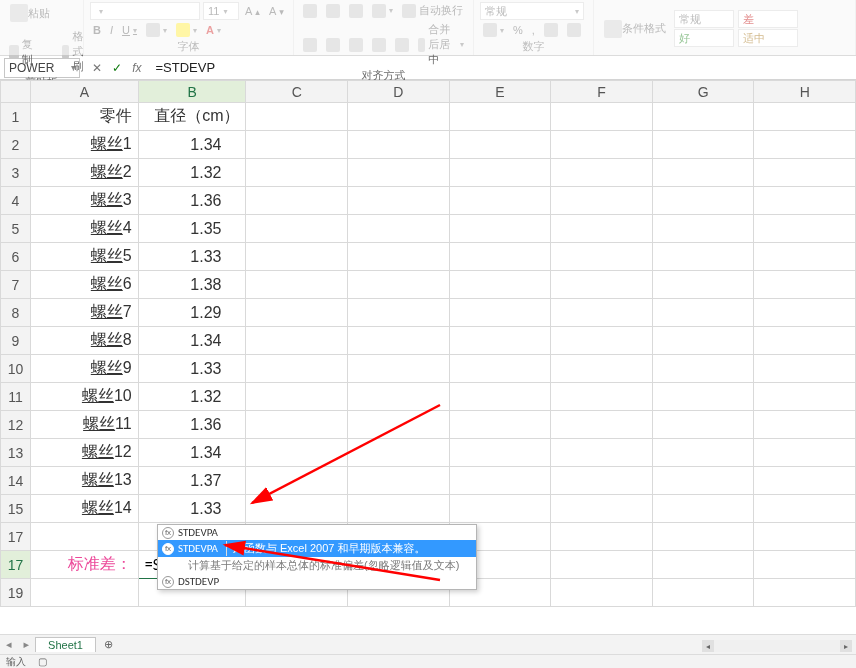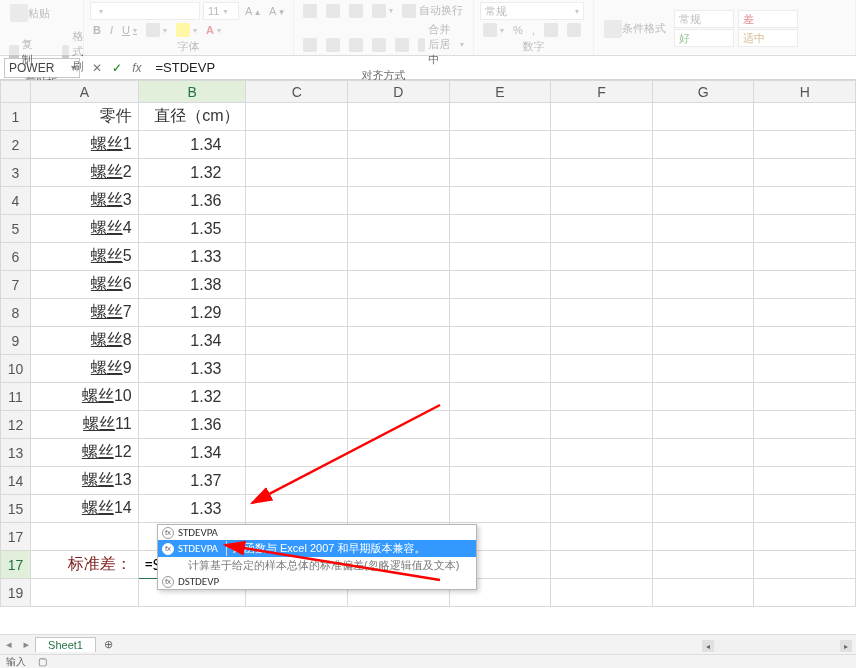--- a/index.html
+++ b/index.html
@@ -434,21 +434,21 @@
           <td></td>
           <td></td>
           <td></td>
           <td></td>
           <td></td>
           <td></td>
           <td></td>
         </tr>
         <tr>
           <td class="rowhdr hdr-hl">17</td>
-          <td class="txt-left" style="color: #7f1d1d;">标准差：</td>
+          <td class="txt-left" style="color: #ec4899;">标准差：</td>
           <td class="active-cell"><input value="=STDEVP" style=""></td>
           <td></td>
           <td></td>
           <td></td>
           <td></td>
           <td></td>
           <td></td>
         </tr>
         <tr>
           <td class="rowhdr">19</td>

